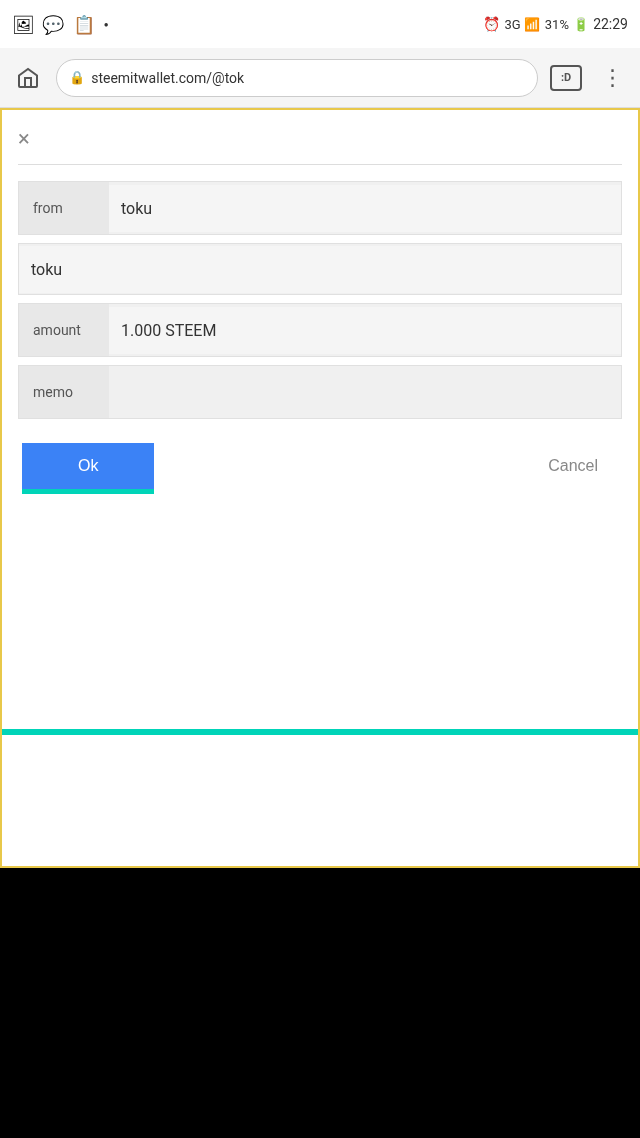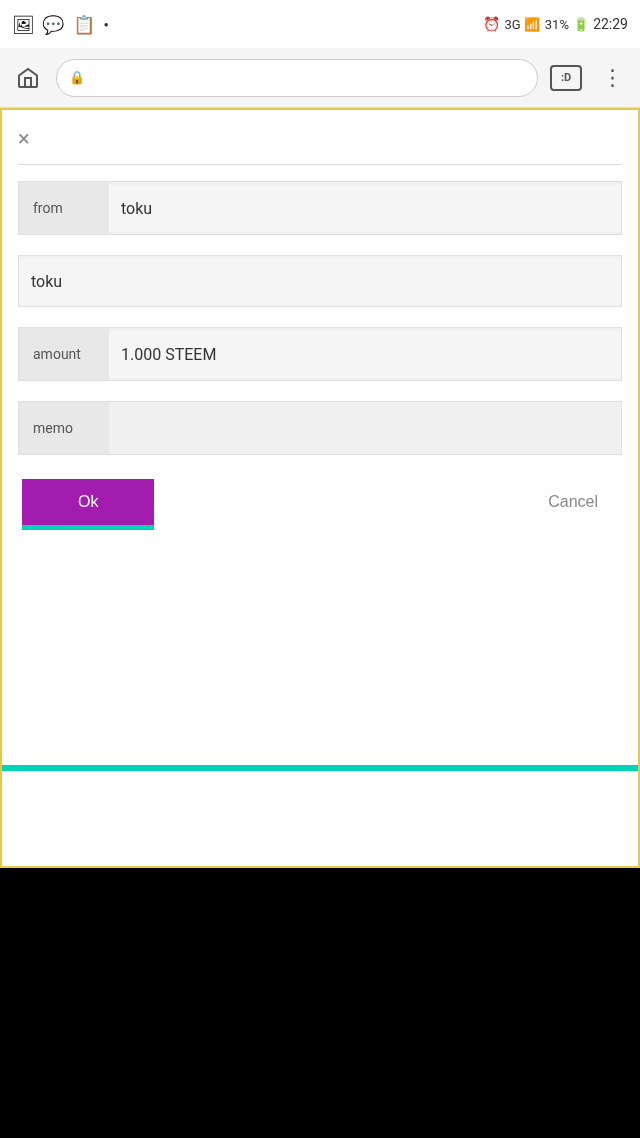--- a/index.html
+++ b/index.html
@@ -139,21 +139,21 @@
       background: #ddd;
       margin-bottom: 16px;
     }
 
     
     .field-row {
       display: flex;
       align-items: center;
       background: #f0f0f0;
       border: 1px solid #e0e0e0;
-      margin-bottom: 20px;
+      margin-bottom: 8px;
       min-height: 52px;
     }
     .field-label {
       width: 90px;
       min-width: 90px;
       padding: 0 14px;
       font-size: 14px;
       color: #555;
       font-weight: 400;
       background: #e8e8e8;
@@ -175,21 +175,21 @@
 
     
     .buttons-row {
       display: flex;
       align-items: center;
       justify-content: space-between;
       margin-top: 24px;
       padding: 0 4px;
     }
     .ok-btn {
-      background: #a21caf;
+      background: #3b82f6;
       color: #fff;
       border: none;
       padding: 14px 56px;
       font-size: 16px;
       font-weight: 500;
       cursor: pointer;
       position: relative;
       min-width: 130px;
     }
     .ok-btn::after {
@@ -246,20 +246,21 @@
 
 <div class="browser-chrome">
   <div class="home-btn">
     <svg width="24" height="24" viewBox="0 0 24 24" fill="none" stroke="#555" stroke-width="2">
       <path d="M3 9.5L12 3l9 6.5V20a1 1 0 01-1 1H4a1 1 0 01-1-1V9.5z"></path>
       <path d="M9 21V12h6v9"></path>
     </svg>
   </div>
   <div class="address-bar">
     <span class="lock-icon">🔒</span>
+    <span class="address-text">steemitwallet.com/@tok</span>
   </div>
   <div class="browser-btn">
     <div class="tab-btn">:D</div>
   </div>
   <div class="browser-btn">
     <span class="menu-dots">⋮</span>
   </div>
 </div>
 
 <div class="page-content">

